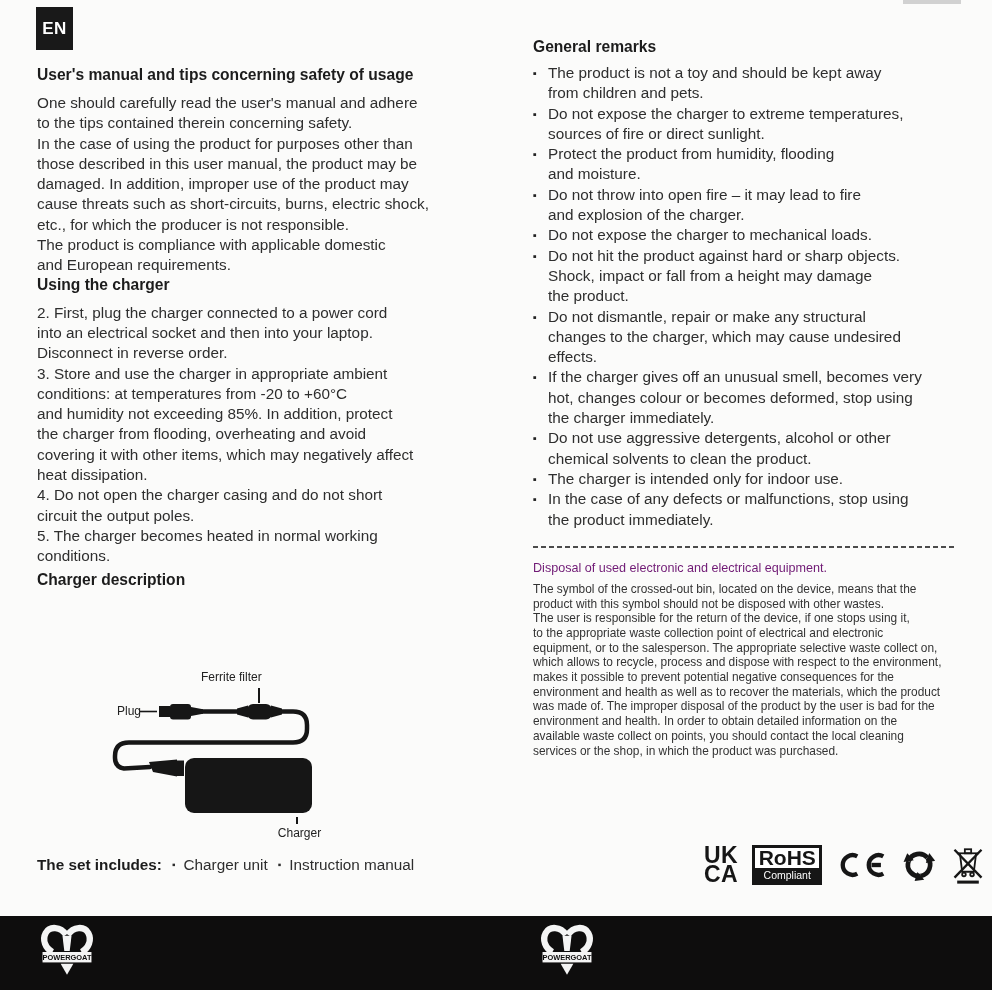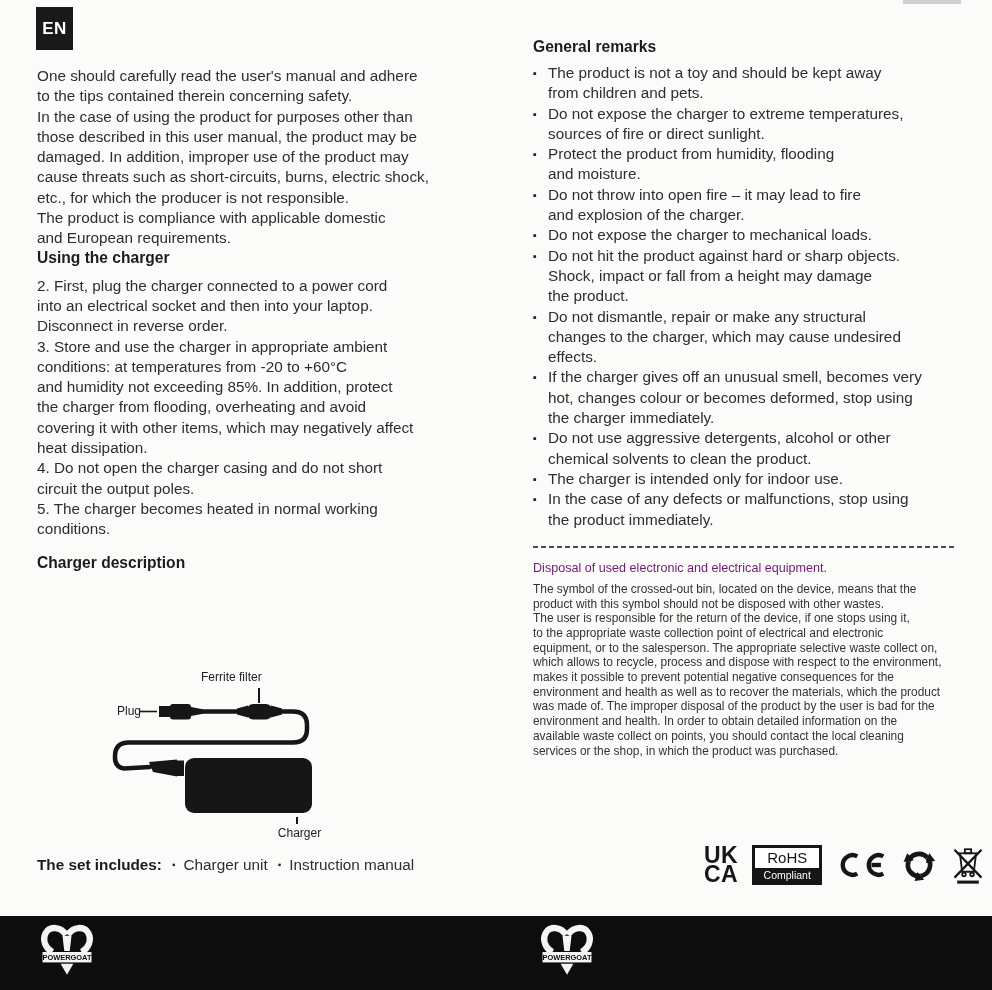--- a/index.html
+++ b/index.html
@@ -36,37 +36,38 @@
   .lbl-plug{left:80px;top:46px;}
   .lbl-charger{left:205px;top:168px;width:115px;text-align:center;}
   
   .set-row{position:absolute;left:37px;top:856px;display:flex;align-items:baseline;font-size:15.3px;}
   .set-row .lbl{font-weight:bold;color:#1c1c1c;}
   .set-row .mk{font-size:10px;margin:0 8px 0 10px;position:relative;top:-2px;}
   
   .certs{position:absolute;left:704px;top:845px;display:flex;align-items:center;gap:14px;}
   .ukca{font-weight:bold;font-size:23px;line-height:19.5px;color:#161616;letter-spacing:.5px;text-align:center;}
   .rohs{border:3px solid #161616;background:#fff;width:64px;text-align:center;}
-  .rohs-top{font-weight:normal;font-size:15px;line-height:20px;color:#161616;}
+  .rohs-top{font-weight:bold;font-size:21px;line-height:20px;color:#161616;}
   .rohs-bottom{background:#161616;color:#fff;font-size:10.5px;line-height:14px;}
   
   .footer{position:absolute;left:0;top:916px;width:992px;height:74px;background:#0e0d0d;}
   .goat{position:absolute;top:6px;}
   .goat-1{left:38px;} .goat-2{left:538px;}
   .goat text{font-family:"Liberation Sans", sans-serif;font-weight:bold;}
 </style>
 </head>
 <body>
 
 <div class="page">
 
   <div class="badge">EN</div>
   <div class="scan-artifact"></div>
 
   <div class="col-left">
+    <div class="h1">User's manual and tips concerning safety of usage</div>
     <p class="body-text">One should carefully read the user's manual and adhere
 to the tips contained therein concerning safety.
 In the case of using the product for purposes other than
 those described in this user manual, the product may be
 damaged. In addition, improper use of the product may
 cause threats such as short-circuits, burns, electric shock,
 etc., for which the producer is not responsible.
 The product is compliance with applicable domestic
 and European requirements.</p>
 
@@ -78,21 +79,21 @@
 conditions: at temperatures from -20 to +60°C
 and humidity not exceeding 85%. In addition, protect
 the charger from flooding, overheating and avoid
 covering it with other items, which may negatively affect
 heat dissipation.</p>
     <p class="num-item">4. Do not open the charger casing and do not short
 circuit the output poles.</p>
     <p class="num-item">5. The charger becomes heated in normal working
 conditions.</p>
 
-    <div class="h1" style="margin-top:14px">Charger description</div>
+    <div class="h1" style="margin-top:4px">Charger description</div>
   </div>
 
   <div class="diagram">
     <svg width="470" height="200" viewBox="0 0 470 200">
       <g stroke="#161616" fill="#161616">
 
         <line x1="222" y1="30" x2="222" y2="45" stroke-width="2" fill="none"></line>
 
         <line x1="103" y1="53.5" x2="120" y2="53.5" stroke-width="1.6" fill="none"></line>
 

